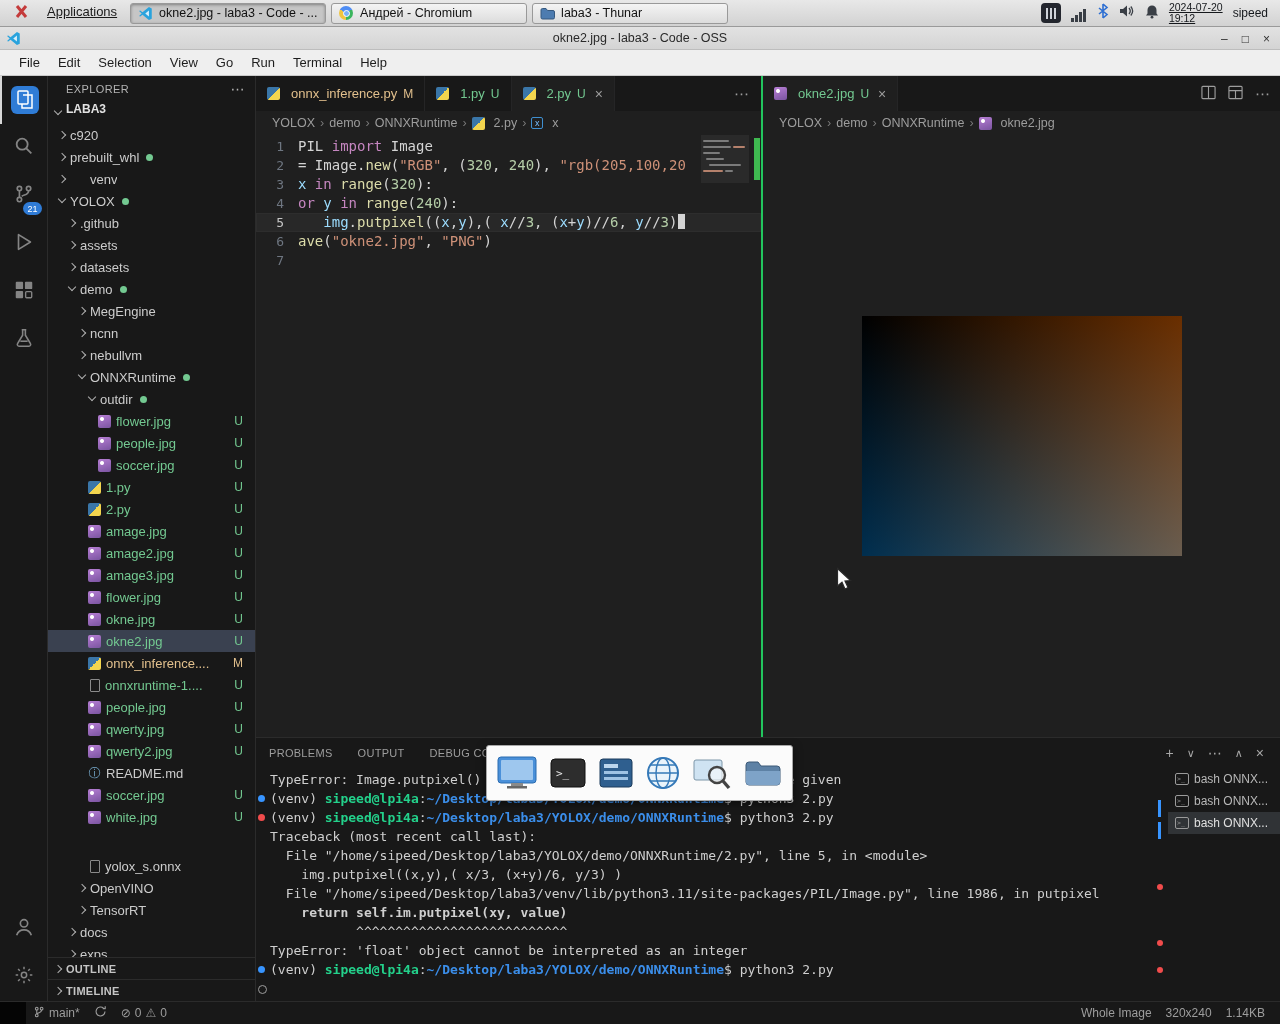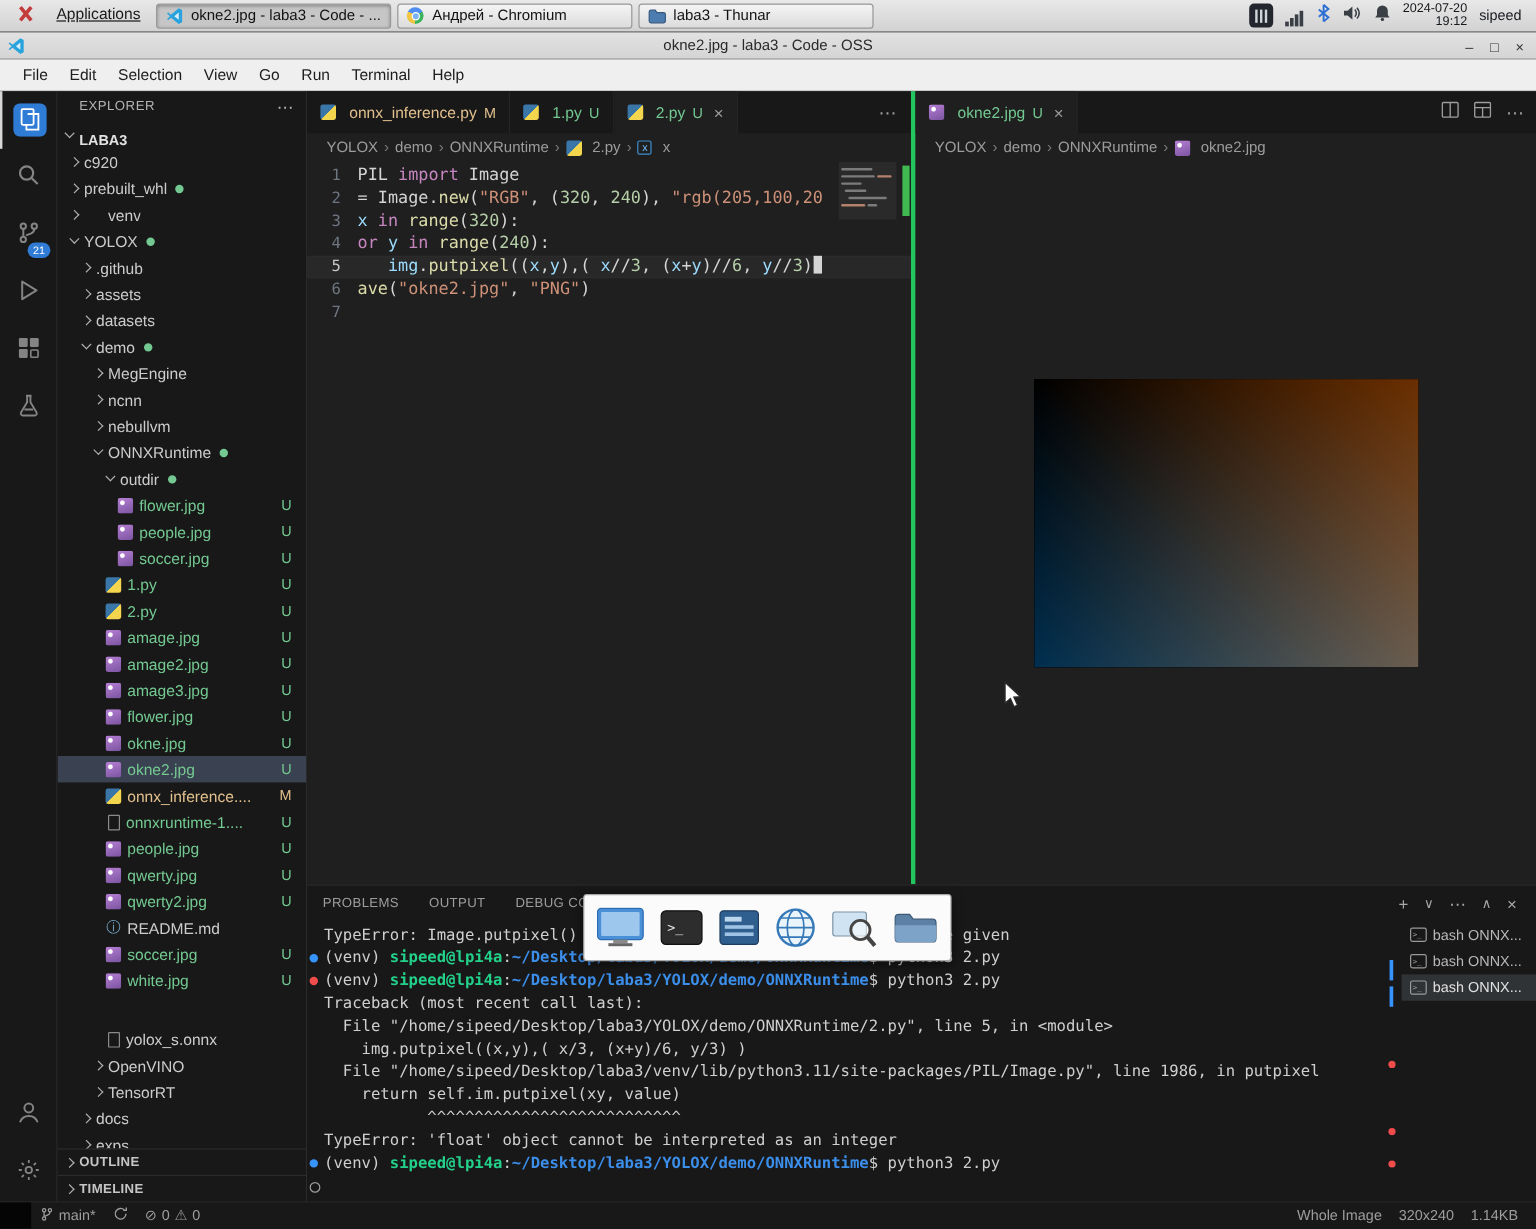--- a/index.html
+++ b/index.html
@@ -18,21 +18,21 @@
   .tbtn.active { background:#c6c6c6; box-shadow:inset 0 1px 3px rgba(0,0,0,.35); }
   .tbtn .tlabel { white-space:nowrap; overflow:hidden; text-overflow:ellipsis; }
   .ticon { width:16px; height:16px; flex:none; display:inline-flex; align-items:center; justify-content:center; }
   .chromium-circle { width:14px; height:14px; border-radius:50%;
           background:conic-gradient(from -60deg,#4e8df5 0 120deg,#3bb55d 0 240deg,#f0c541 0 360deg); position:relative; }
   .chromium-circle::after { content:''; position:absolute; inset:3.5px; border-radius:50%; background:#7ab2f7; border:1.5px solid #fff; }
   .tray { margin-left:auto; display:flex; align-items:center; gap:10px; padding-right:4px; }
   .tray-app { width:20px; height:20px; background:#23262e; border-radius:4px; display:inline-flex; align-items:center; justify-content:center; gap:2px; }
   .tray-app i { width:2px; height:11px; background:#cfd3da; display:block; }
   .bars i { display:inline-block; width:3px; background:#3a3f46; margin-right:1px; vertical-align:bottom; }
-  .clock { font-size:10.5px; line-height:11px; color:#15181c; text-align:right; }
+  .clock { font-size:10.5px; line-height:11px; color:#15181c; text-align:left;text-decoration:underline; }
   .tray-user { font-size:12px; color:#15181c; padding-right:2px; }
 
   
   .titlebar { height:23px; background:linear-gradient(#e2e2e2,#d4d4d4); border-bottom:1px solid #bdbdbd;
               display:flex; align-items:center; justify-content:center; position:relative; font-size:12.5px; color:#2a2a2a; }
   .tb-appicon { position:absolute; left:6px; top:4px; }
   .tb-controls { position:absolute; right:10px; top:0; height:23px; display:flex; gap:14px; align-items:center; color:#333; font-size:12px; }
   .menubar { height:26px; background:#efefef; border-bottom:1px solid #cacaca; display:flex; align-items:center; padding-left:10px; }
   .menu-item { font-size:13px; color:#1d1d1d; padding:3px 9px; }
 
@@ -44,21 +44,21 @@
   .ab-slot.active { border-left:2px solid #d7d7d7; }
   .ab-badge { position:absolute; right:5px; bottom:5px; background:#2f7bd6; color:#fff; font-size:9px;
               border-radius:9px; padding:1.5px 4.5px; line-height:10px; }
   .ab-bottom { margin-top:auto; }
   .files-tile { width:28px; height:28px; }
 
   
   .sidebar { width:208px; background:#181818; border-right:1px solid #2b2b2b; display:flex; flex-direction:column; color:#cccccc; }
   .sb-head { height:26px; display:flex; align-items:center; padding:0 10px 0 18px; font-size:11px; color:#b3b3b3; letter-spacing:.4px; }
   .sb-head .more { margin-left:auto; font-size:14px; color:#b3b3b3; }
-  .sb-root { height:22px; display:flex; align-items:flex-end; font-size:12px; font-weight:bold; color:#e2e2e2; padding-left:2px; }
+  .sb-root { height:22px; display:flex; align-items:flex-start; font-size:12px; font-weight:bold; color:#e2e2e2; padding-left:2px; }
   .tree { flex:1; overflow:hidden; }
   .titem { height:22px; display:flex; align-items:center; font-size:13px; color:#cccccc; cursor:default; }
   .titem.sel { background:#3a4150; }
   .tlabel { white-space:nowrap; overflow:hidden; text-overflow:ellipsis; }
   .gitletter { margin-left:auto; padding-right:12px; font-size:12px; }
   .git-U { color:#73c991; } .git-M { color:#e2c08d; } .git-none { color:inherit; }
   .dot { width:7px; height:7px; border-radius:50%; background:#73c991; margin-left:7px; flex:none; }
   .chev { width:16px; height:22px; position:relative; flex:none; }
   .chev::before { content:''; position:absolute; left:5px; top:8px; width:5px; height:5px;
                   border-right:1.4px solid #b0b0b0; border-bottom:1.4px solid #b0b0b0; transform:rotate(-45deg); }
@@ -70,21 +70,21 @@
   .fi-md { background:none; color:#75a7c9; font-size:12px; line-height:13px; text-align:center; border-radius:0; }
   .fi-file { background:none; border:1px solid #8a8a8a; width:10px; height:13px; border-radius:1px; margin-left:2px; }
   .fi-sym { background:none; border:1px solid #3f8fd0; color:#75beff; font-size:9px; line-height:11px; text-align:center; width:12px; height:12px; }
   .sb-section { height:22px; display:flex; align-items:center; font-size:11px; font-weight:bold; color:#c5c5c5;
                 border-top:1px solid #2b2b2b; padding-left:2px; letter-spacing:.3px; }
 
   
   .workbench { flex:1; display:flex; flex-direction:column; min-width:0; }
   .editors { display:flex; height:661px; min-width:0; }
   .egroup { display:flex; flex-direction:column; min-width:0; }
-  .egroup.left  { width:507px; flex:none; border-right:4px solid #22c55e; }
+  .egroup.left  { width:507px; flex:none; border-right:2px solid #22c55e; }
   .egroup.right { flex:1; }
   .tabbar { height:35px; background:#181818; display:flex; align-items:stretch; }
   .tabs { display:flex; }
   .tab { display:flex; align-items:center; gap:6px; padding:0 11px; background:#181818; border-right:1px solid #252526;
          font-size:13px; color:#9d9d9d; white-space:nowrap; }
   .tab.active { background:#1f1f1f; color:#cccccc; }
   .tab .gl { font-size:12px; }
   .tab .tclose { margin-left:3px; font-size:14px; color:#9d9d9d; }
   .tab-more { margin-left:auto; align-self:center; color:#9d9d9d; font-size:15px; padding:0 12px; }
   .tb-actions { margin-left:auto; align-self:center; display:flex; align-items:center; gap:12px; padding-right:10px; color:#9d9d9d; font-size:15px; }
@@ -697,21 +697,21 @@
           <span>×</span>
         </div>
         <div class="terminal" id="terminal">
             <div class="trow"><span class="tgut"></span><span style="white-space: pre;"><span class="t-fg">TypeError: Image.putpixel() takes 3 positional arguments but 4 were given</span></span></div>
             <div class="trow"><span class="tgut blue"></span><span style="white-space: pre;"><span class="t-fg">(venv) </span><span class="t-green">sipeed@lpi4a</span><span class="t-fg">:</span><span class="t-blue">~/Desktop/laba3/YOLOX/demo/ONNXRuntime</span><span class="t-fg">$ </span><span class="t-fg">python3 2.py</span></span></div>
             <div class="trow"><span class="tgut red"></span><span style="white-space: pre;"><span class="t-fg">(venv) </span><span class="t-green">sipeed@lpi4a</span><span class="t-fg">:</span><span class="t-blue">~/Desktop/laba3/YOLOX/demo/ONNXRuntime</span><span class="t-fg">$ </span><span class="t-fg">python3 2.py</span></span></div>
             <div class="trow"><span class="tgut"></span><span style="white-space: pre;"><span class="t-fg">Traceback (most recent call last):</span></span></div>
             <div class="trow"><span class="tgut"></span><span style="white-space: pre;"><span class="t-fg">  File "/home/sipeed/Desktop/laba3/YOLOX/demo/ONNXRuntime/2.py", line 5, in &lt;module&gt;</span></span></div>
             <div class="trow"><span class="tgut"></span><span style="white-space: pre;"><span class="t-fg">    img.putpixel((x,y),( x/3, (x+y)/6, y/3) )</span></span></div>
             <div class="trow"><span class="tgut"></span><span style="white-space: pre;"><span class="t-fg">  File "/home/sipeed/Desktop/laba3/venv/lib/python3.11/site-packages/PIL/Image.py", line 1986, in putpixel</span></span></div>
-            <div class="trow"><span class="tgut"></span><span style="white-space: pre;"><span class="t-fg">    return self.im.putpixel(xy, value)</span></span></div>
+            <div class="trow"><span class="tgut"></span><span style="white-space: pre; font-weight: bold;"><span class="t-fg">    return self.im.putpixel(xy, value)</span></span></div>
             <div class="trow"><span class="tgut"></span><span style="white-space: pre;"><span class="t-fg">           ^^^^^^^^^^^^^^^^^^^^^^^^^^^</span></span></div>
             <div class="trow"><span class="tgut"></span><span style="white-space: pre;"><span class="t-fg">TypeError: 'float' object cannot be interpreted as an integer</span></span></div>
             <div class="trow"><span class="tgut blue"></span><span style="white-space: pre;"><span class="t-fg">(venv) </span><span class="t-green">sipeed@lpi4a</span><span class="t-fg">:</span><span class="t-blue">~/Desktop/laba3/YOLOX/demo/ONNXRuntime</span><span class="t-fg">$ </span><span class="t-fg">python3 2.py</span></span></div>
             <div class="trow"><span class="tgut gray"></span></div>
           </div>
         <div class="decos">
           <div class="deco-blue" style="top:32px"></div>
           <div class="deco-blue" style="top:54px"></div>
           <div class="deco-red" style="top:116px"></div>
           <div class="deco-red" style="top:172px"></div>

